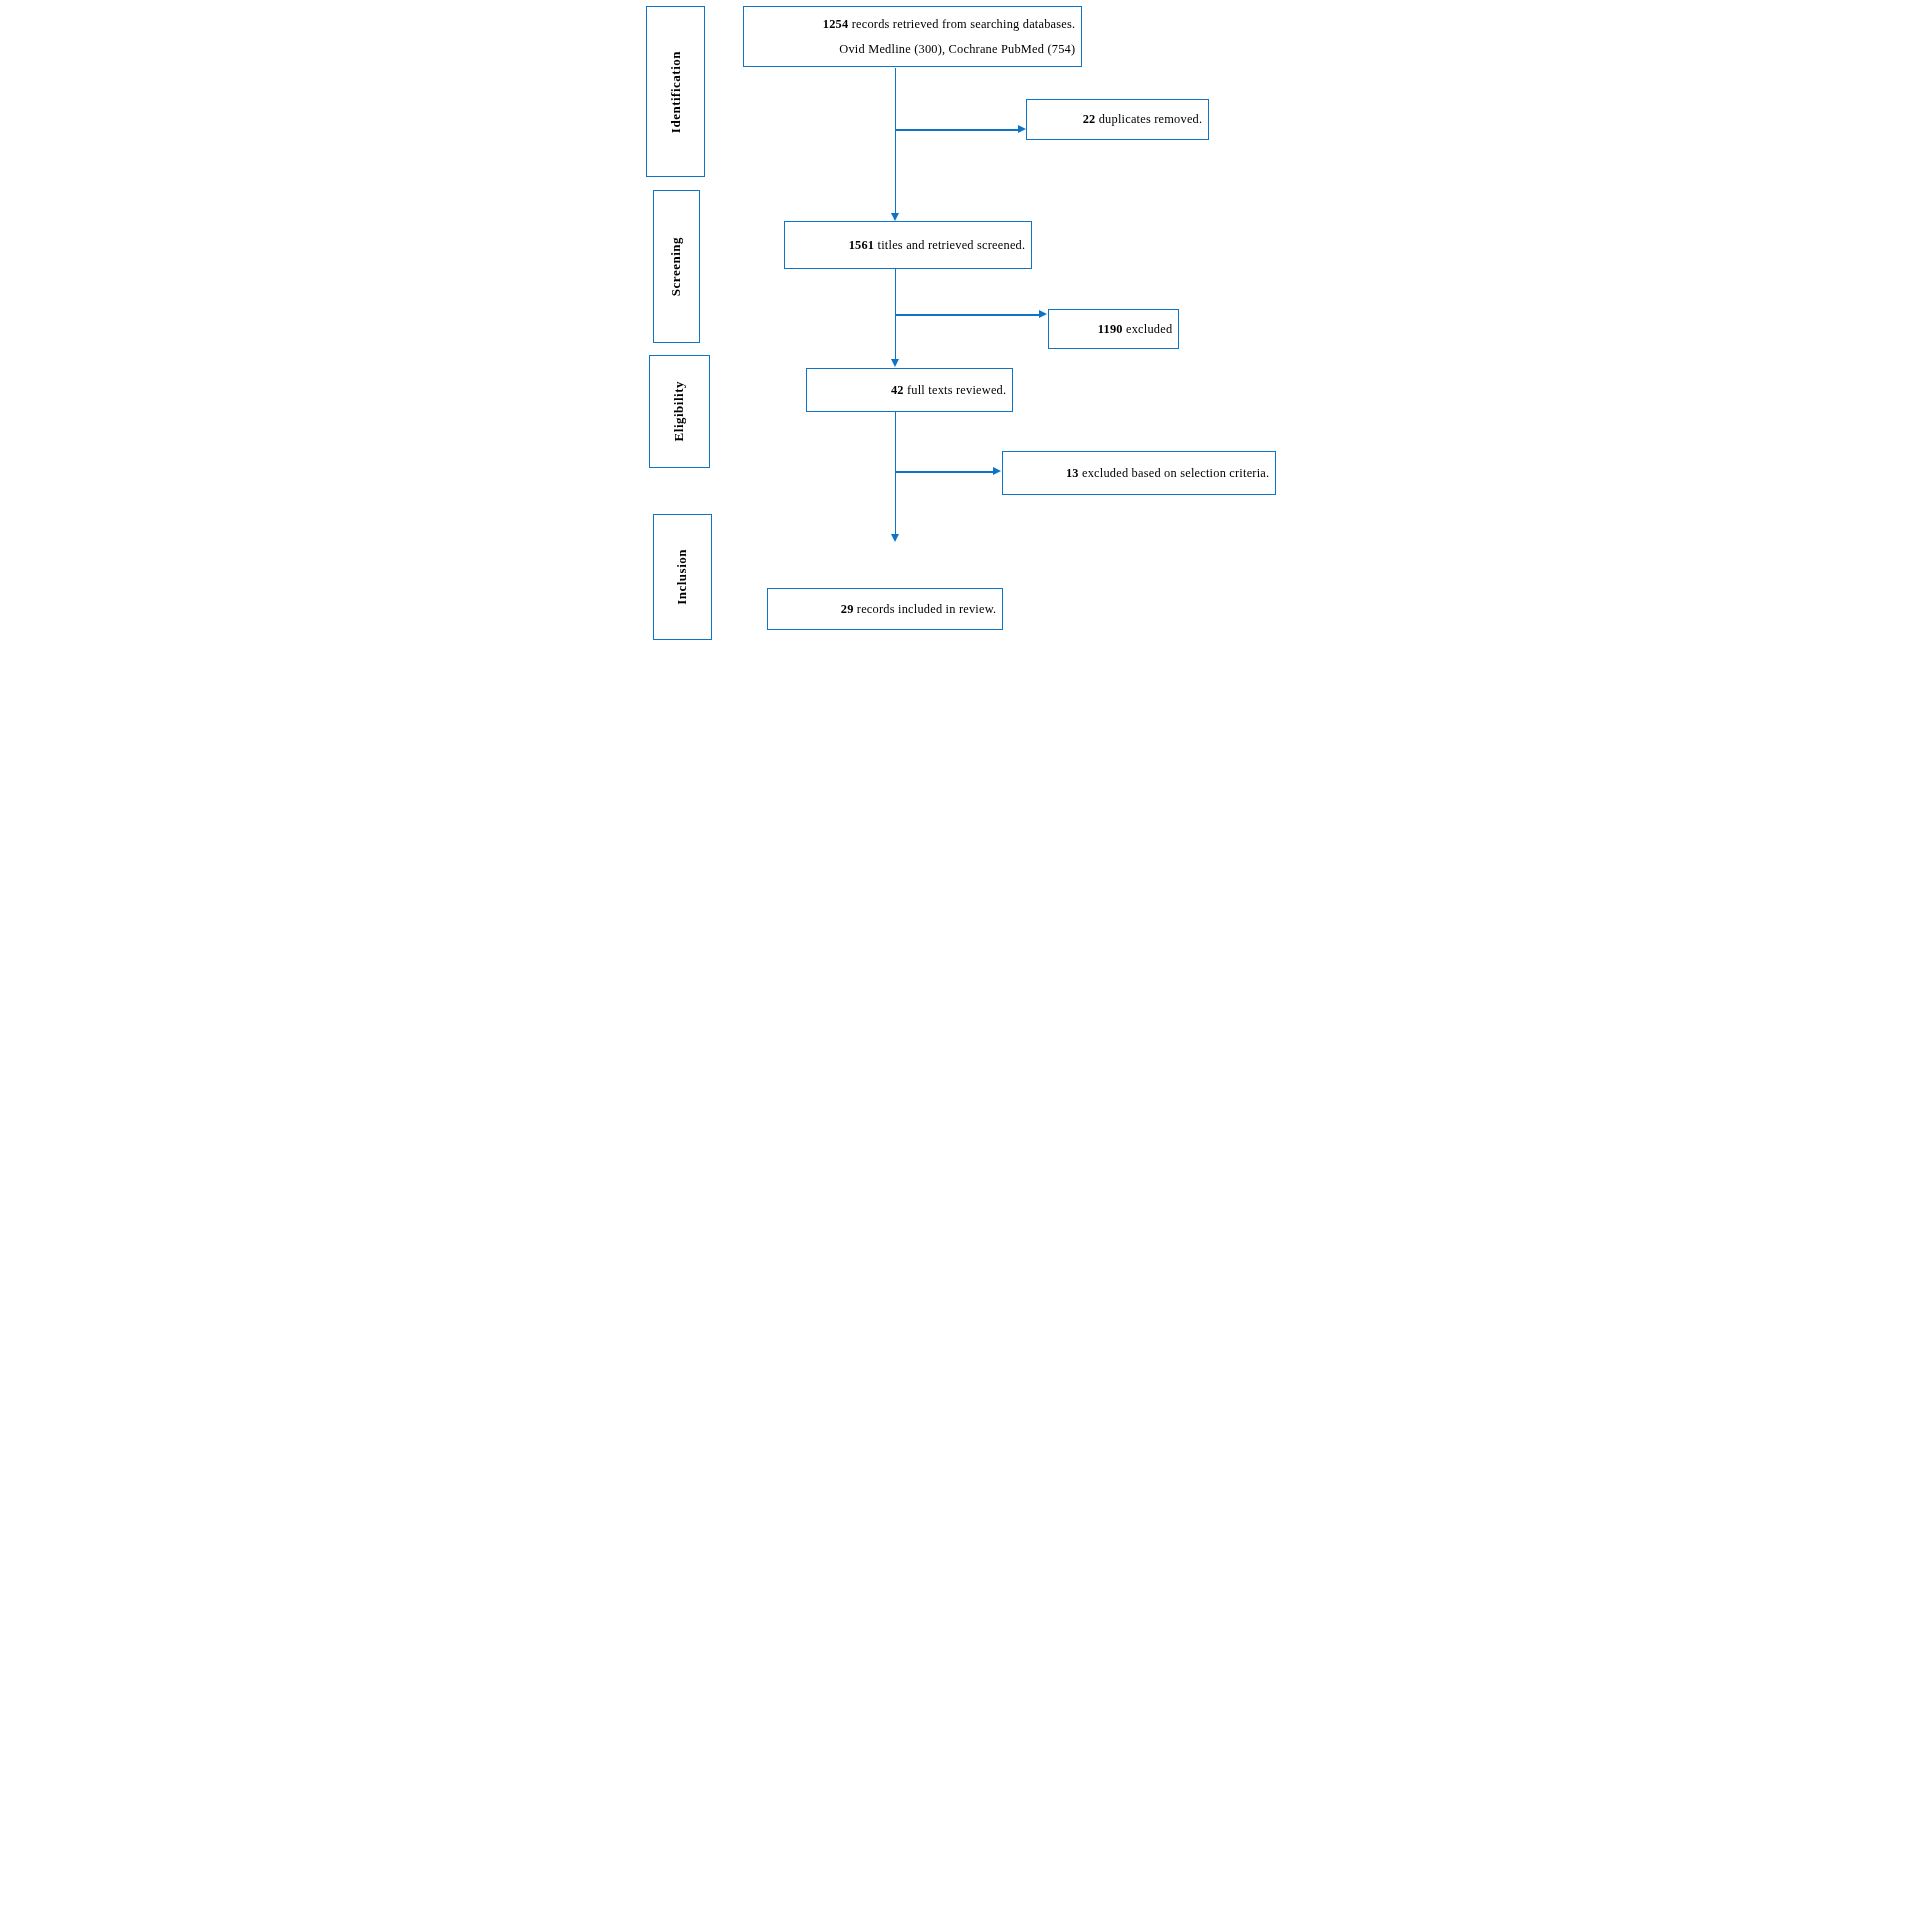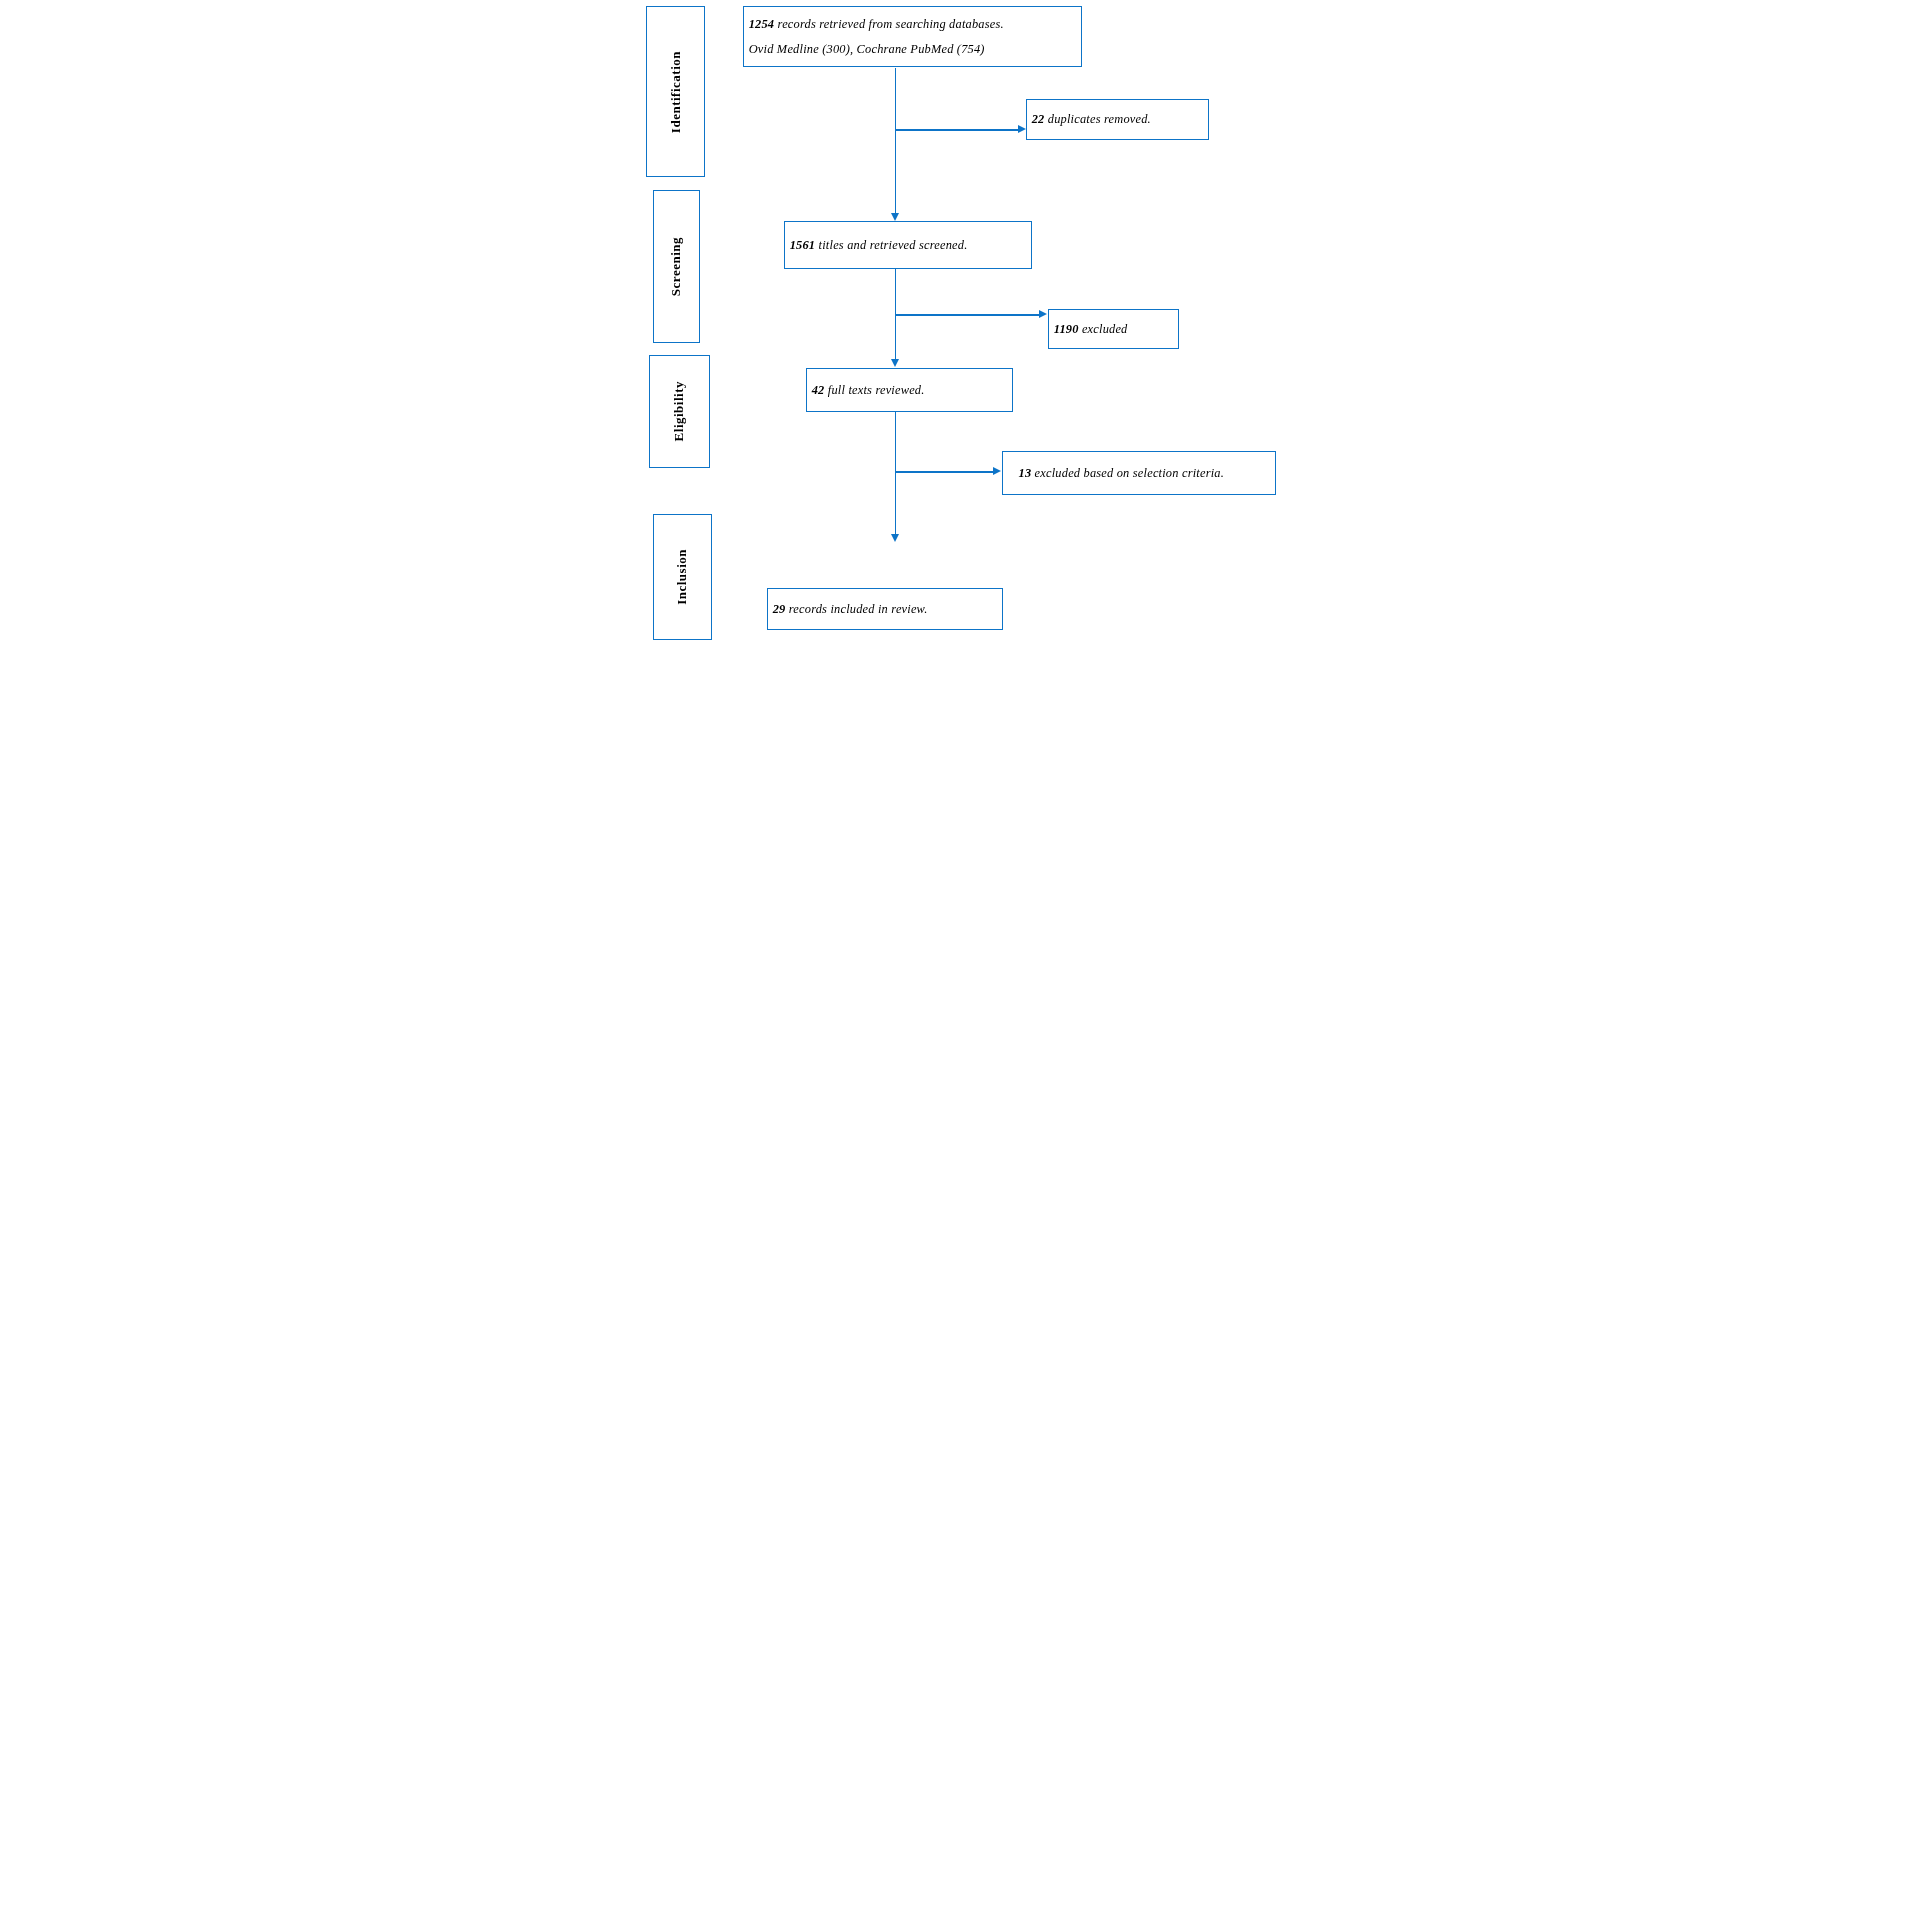--- a/index.html
+++ b/index.html
@@ -26,26 +26,25 @@
     font-weight: bold;
     font-size: 13px;
     letter-spacing: 0.5px;
     white-space: nowrap;
   }
   .node {
     position: absolute;
     border: 1.5px solid var(--accent);
     background: var(--bg);
     display: flex; flex-direction: column;
-    align-items: flex-start; justify-content: center;
+    align-items: flex-end; justify-content: center;
     font-size: 12.4px;
     letter-spacing: 0.2px;
     text-align: center;
     padding: 0 5.2px;
-    font-style: italic;
   }
   .node .line { line-height: 2; white-space: nowrap; }
   .num { font-weight: bold; }
   .vline, .hline { position: absolute; background: var(--accent); }
   .vline { width: 1.5px; }
   .hline { height: 1.5px; }
   .arrow-down {
     position: absolute; width: 0; height: 0;
     border-left: 4.6px solid transparent;
     border-right: 4.6px solid transparent;

